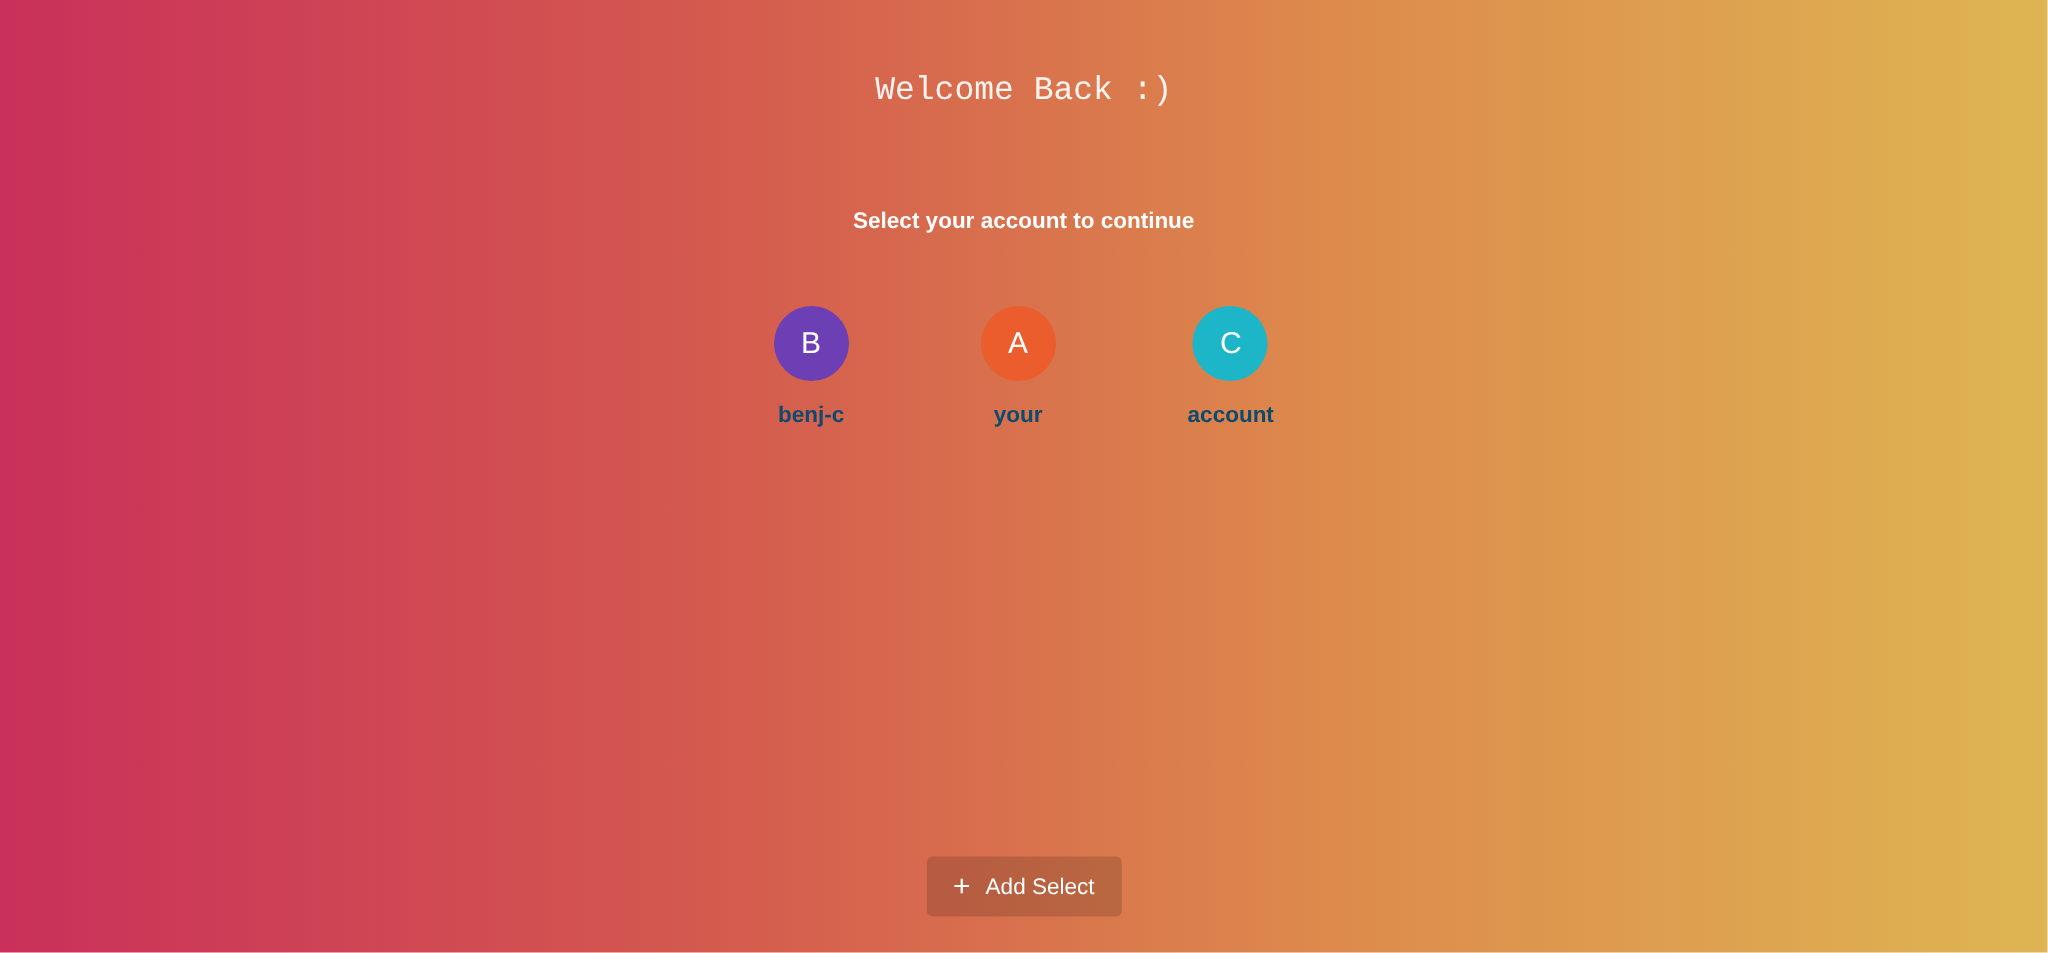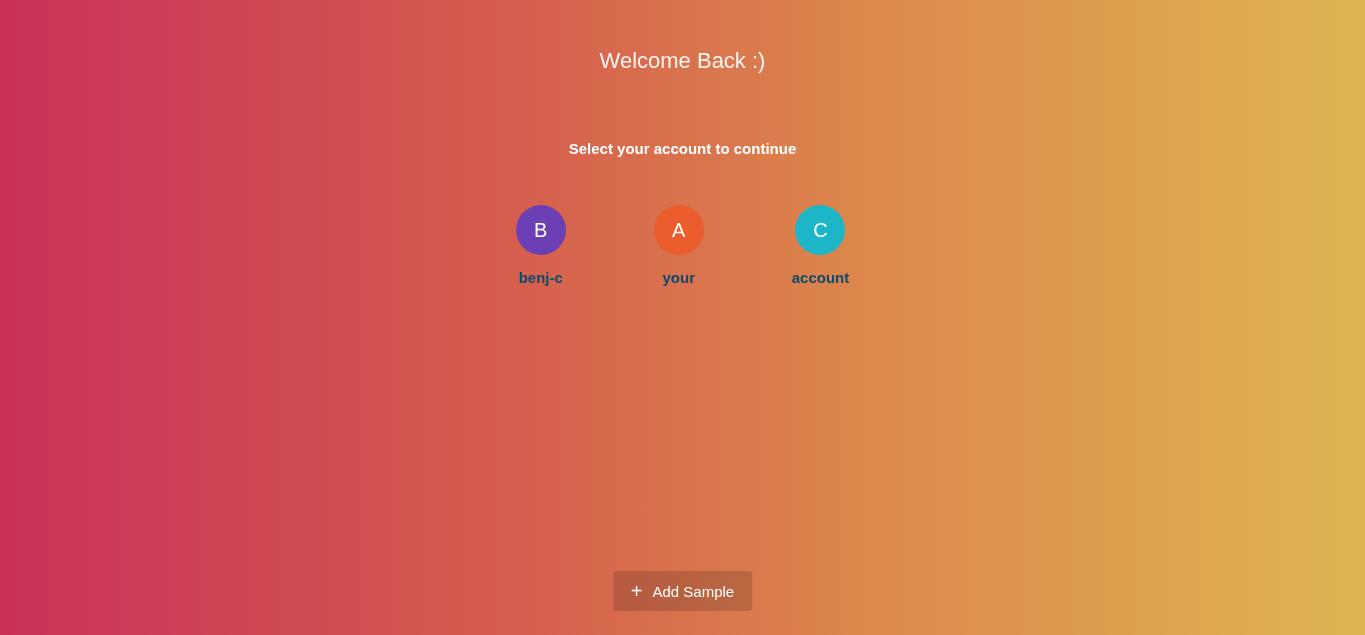--- a/index.html
+++ b/index.html
@@ -15,20 +15,21 @@
       color: #ffffff;
       display: flex;
       flex-direction: column;
       align-items: center;
       position: relative;
       overflow: hidden;
     }
     .header {
       margin-top: 48px;
       text-align: center;
+      font-family: Liberation Mono, monospace;
     }
     .welcome-text {
       font-size: 22px;
       font-weight: 300;
       color: rgba(255,255,255,0.92);
       margin-bottom: 6px;
     }
     .app-title {
       font-size: 36px;
       font-weight: 300;
@@ -114,14 +115,14 @@
     <div class="account-name">your</div>
   </div>
   <div class="account-item">
     <div class="avatar avatar-2">C</div>
     <div class="account-name">account</div>
   </div>
 </div>
 
 <button class="add-account-btn">
   <span class="plus-icon">+</span>
-  <span>Add Sample</span>
+  <span>Add Select</span>
 </button>
 
 </body></html>

